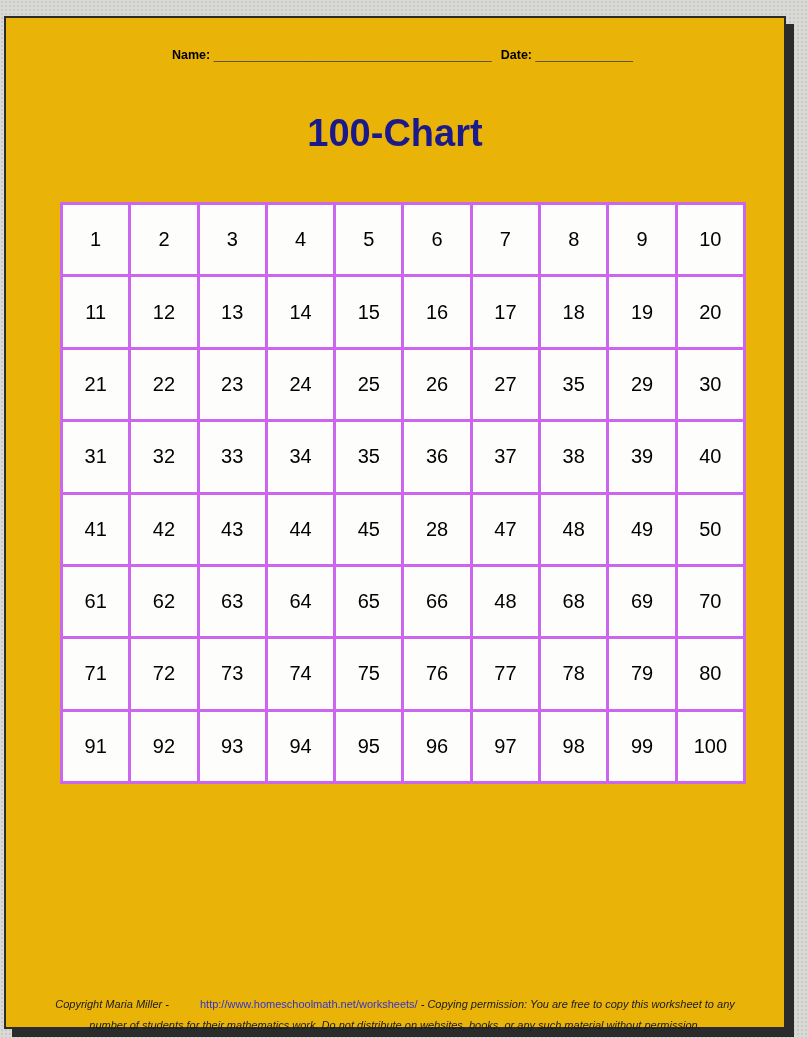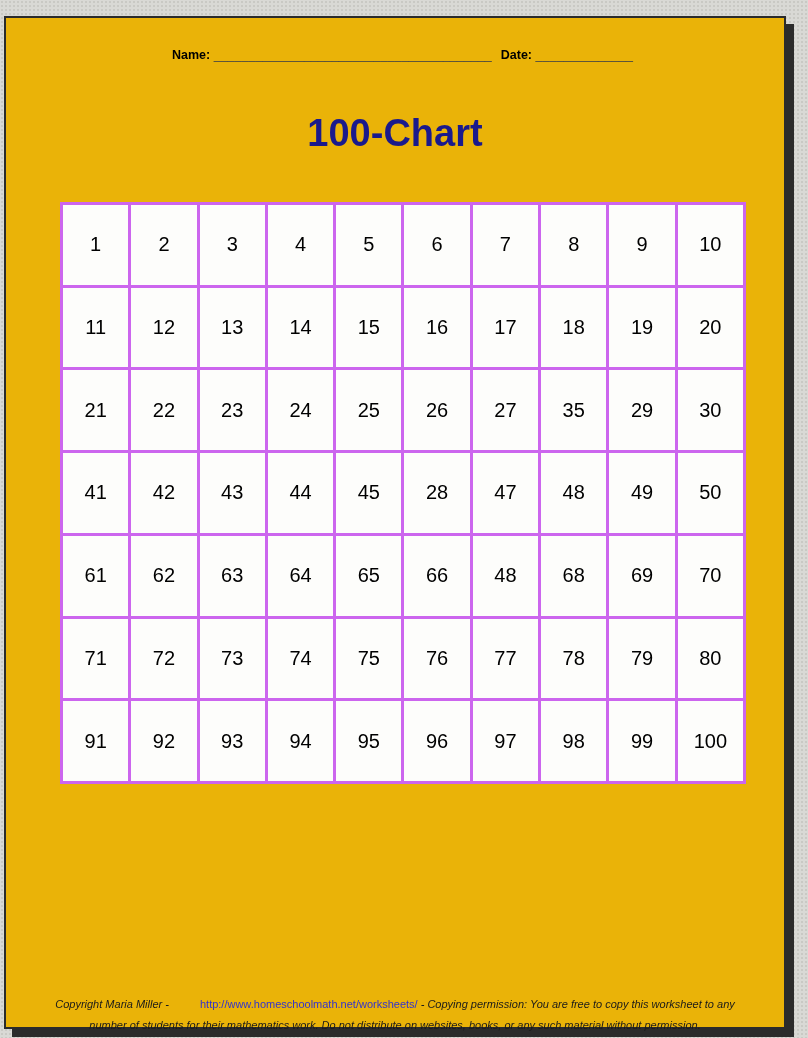--- a/index.html
+++ b/index.html
@@ -130,20 +130,32 @@
           <td>23</td>
           <td>24</td>
           <td>25</td>
           <td>26</td>
           <td>27</td>
           <td>35</td>
           <td>29</td>
           <td>30</td>
         </tr>
         <tr>
+          <td>31</td>
+          <td>32</td>
+          <td>33</td>
+          <td>34</td>
+          <td>35</td>
+          <td>36</td>
+          <td>37</td>
+          <td>38</td>
+          <td>39</td>
+          <td>40</td>
+        </tr>
+        <tr>
           <td>41</td>
           <td>42</td>
           <td>43</td>
           <td>44</td>
           <td>45</td>
           <td>28</td>
           <td>47</td>
           <td>48</td>
           <td>49</td>
           <td>50</td>

